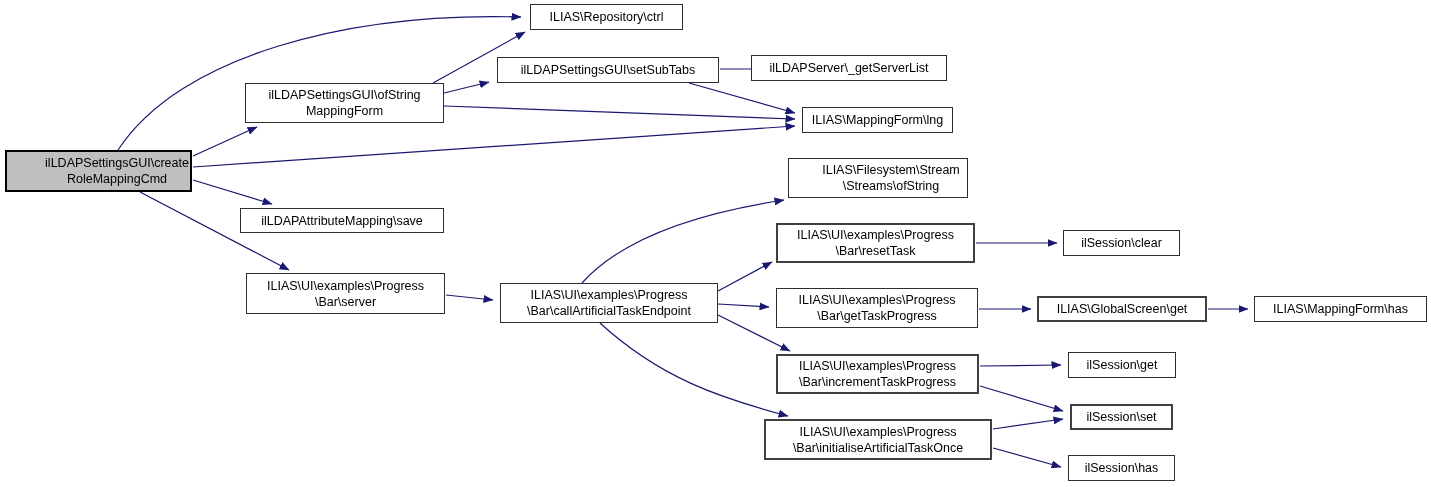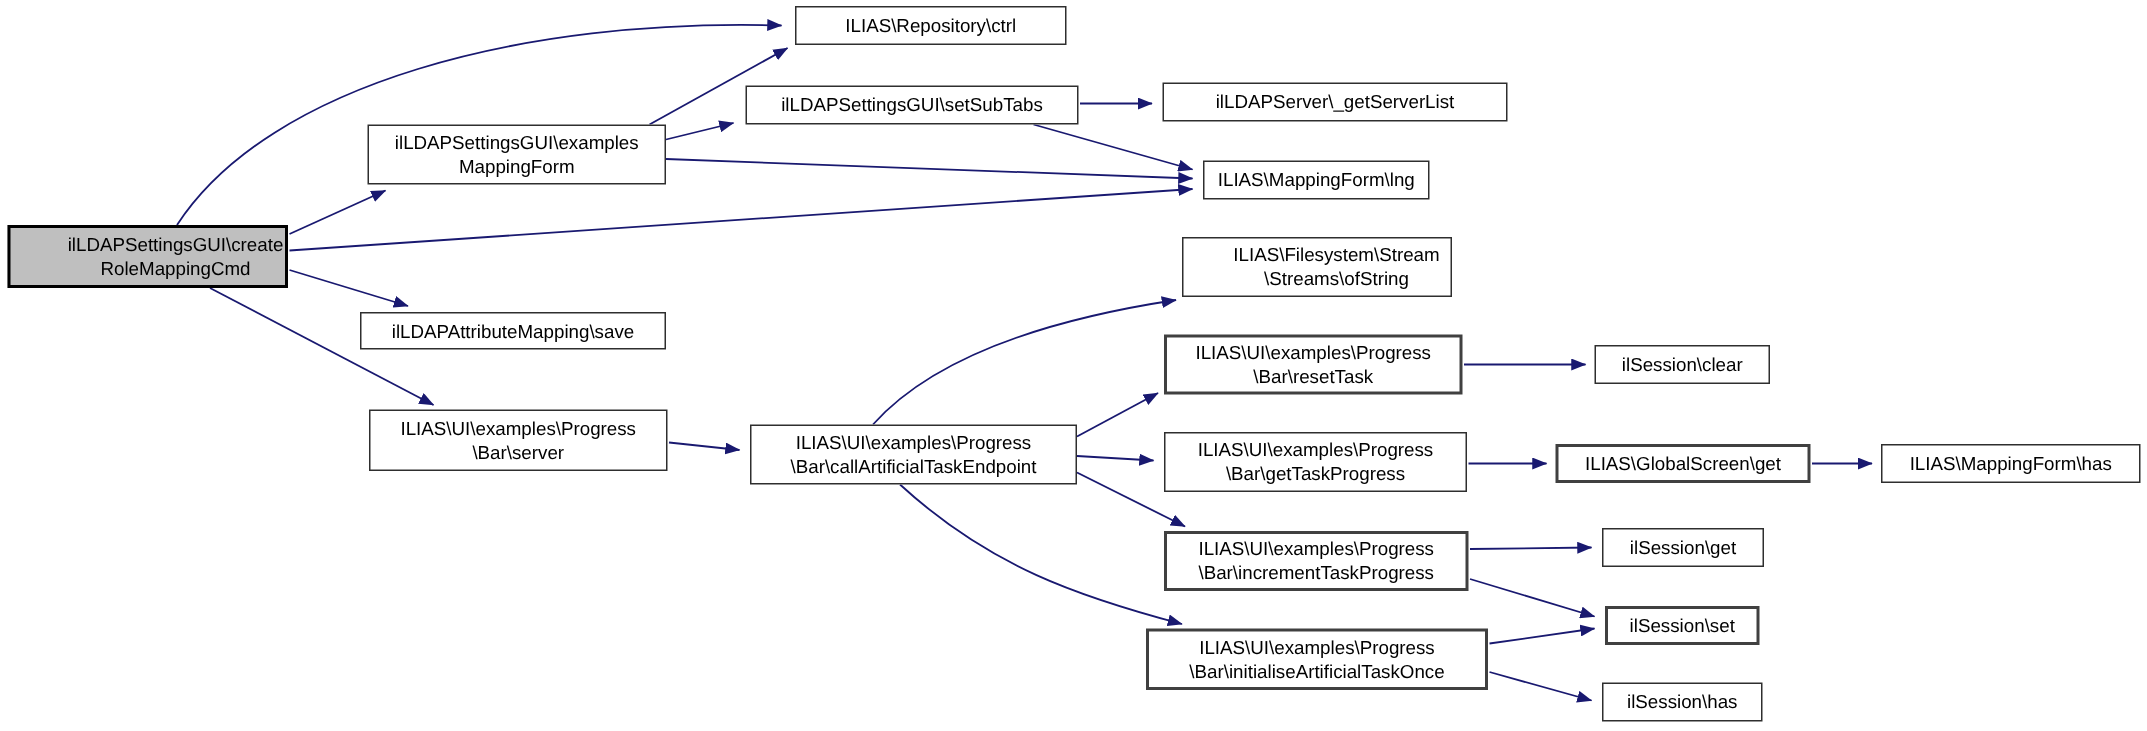--- a/index.html
+++ b/index.html
@@ -81,31 +81,31 @@
       <path d="M 1208,309 L 1248,309" fill="none" stroke="#191970" stroke-width="1.2" marker-end="url(#arrow)"></path>
       <path d="M 980,366 L 1061,365" fill="none" stroke="#191970" stroke-width="1.2" marker-end="url(#arrow)"></path>
       <path d="M 980,386 L 1063,411" fill="none" stroke="#191970" stroke-width="1.2" marker-end="url(#arrow)"></path>
       <path d="M 993,429 L 1063,419" fill="none" stroke="#191970" stroke-width="1.2" marker-end="url(#arrow)"></path>
       <path d="M 993,448 L 1061,467" fill="none" stroke="#191970" stroke-width="1.2" marker-end="url(#arrow)"></path>
     </svg>
     <div class="node highlight thick" style="left: 5px; top: 150px; width: 187px; height: 42px;">
       <span>ilLDAPSettingsGUI\create</span>
       <span>RoleMappingCmd</span>
     </div>
-    <div class="node" style="left: 530px; top: 4px; width: 181px; height: 26px;">
+    <div class="node" style="left: 530px; top: 4px; width: 153px; height: 26px;">
       <span>ILIAS\Repository\ctrl</span>
     </div>
     <div class="node" style="left: 245px; top: 83px; width: 199px; height: 40px;">
-      <span>ilLDAPSettingsGUI\examples</span>
+      <span>ilLDAPSettingsGUI\ofString</span>
       <span>MappingForm</span>
     </div>
     <div class="node" style="left: 497px; top: 57px; width: 222px; height: 26px;">
       <span>ilLDAPSettingsGUI\setSubTabs</span>
     </div>
-    <div class="node" style="left: 775px; top: 55px; width: 230px; height: 26px; justify-content: center;">
+    <div class="node" style="left: 751px; top: 55px; width: 196px; height: 26px; justify-content: center;">
       <span>ilLDAPServer\_getServerList</span>
     </div>
     <div class="node" style="left: 802px; top: 107px; width: 151px; height: 26px;">
       <span>ILIAS\MappingForm\lng</span>
     </div>
     <div class="node" style="left: 240px; top: 208px; width: 204px; height: 25px;">
       <span>ilLDAPAttributeMapping\save</span>
     </div>
     <div class="node" style="left: 246px; top: 273px; width: 199px; height: 41px;">
       <span>ILIAS\UI\examples\Progress</span>

